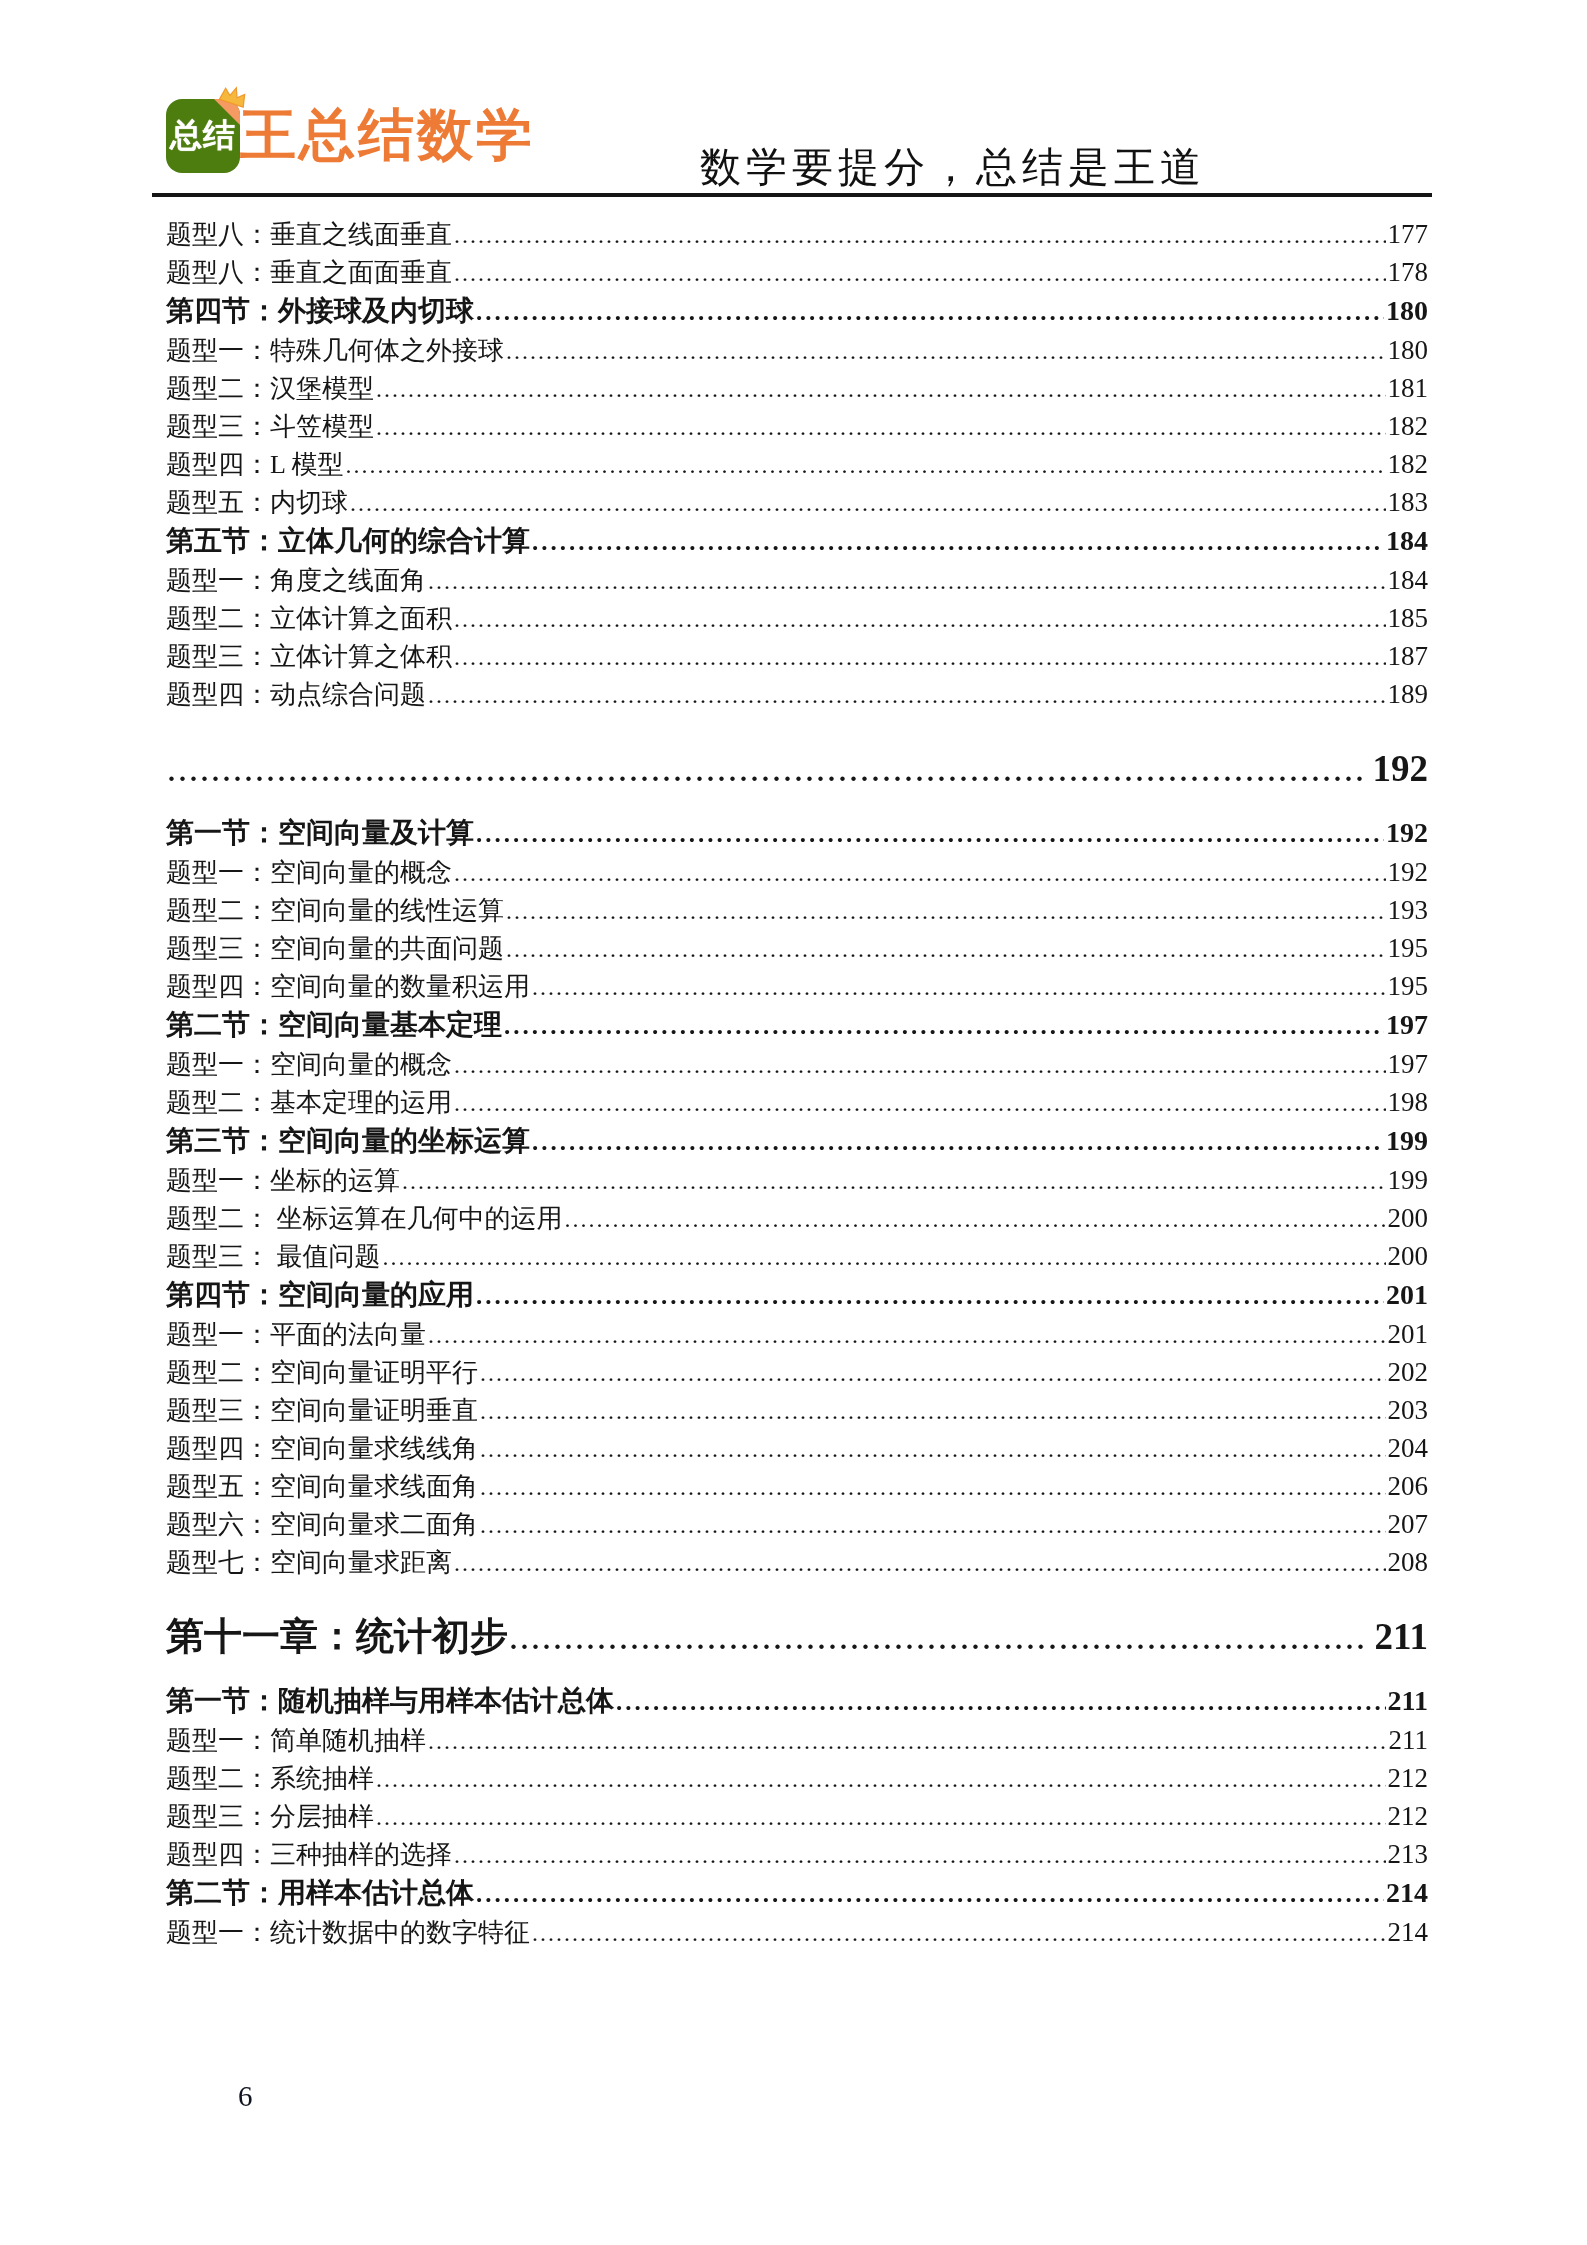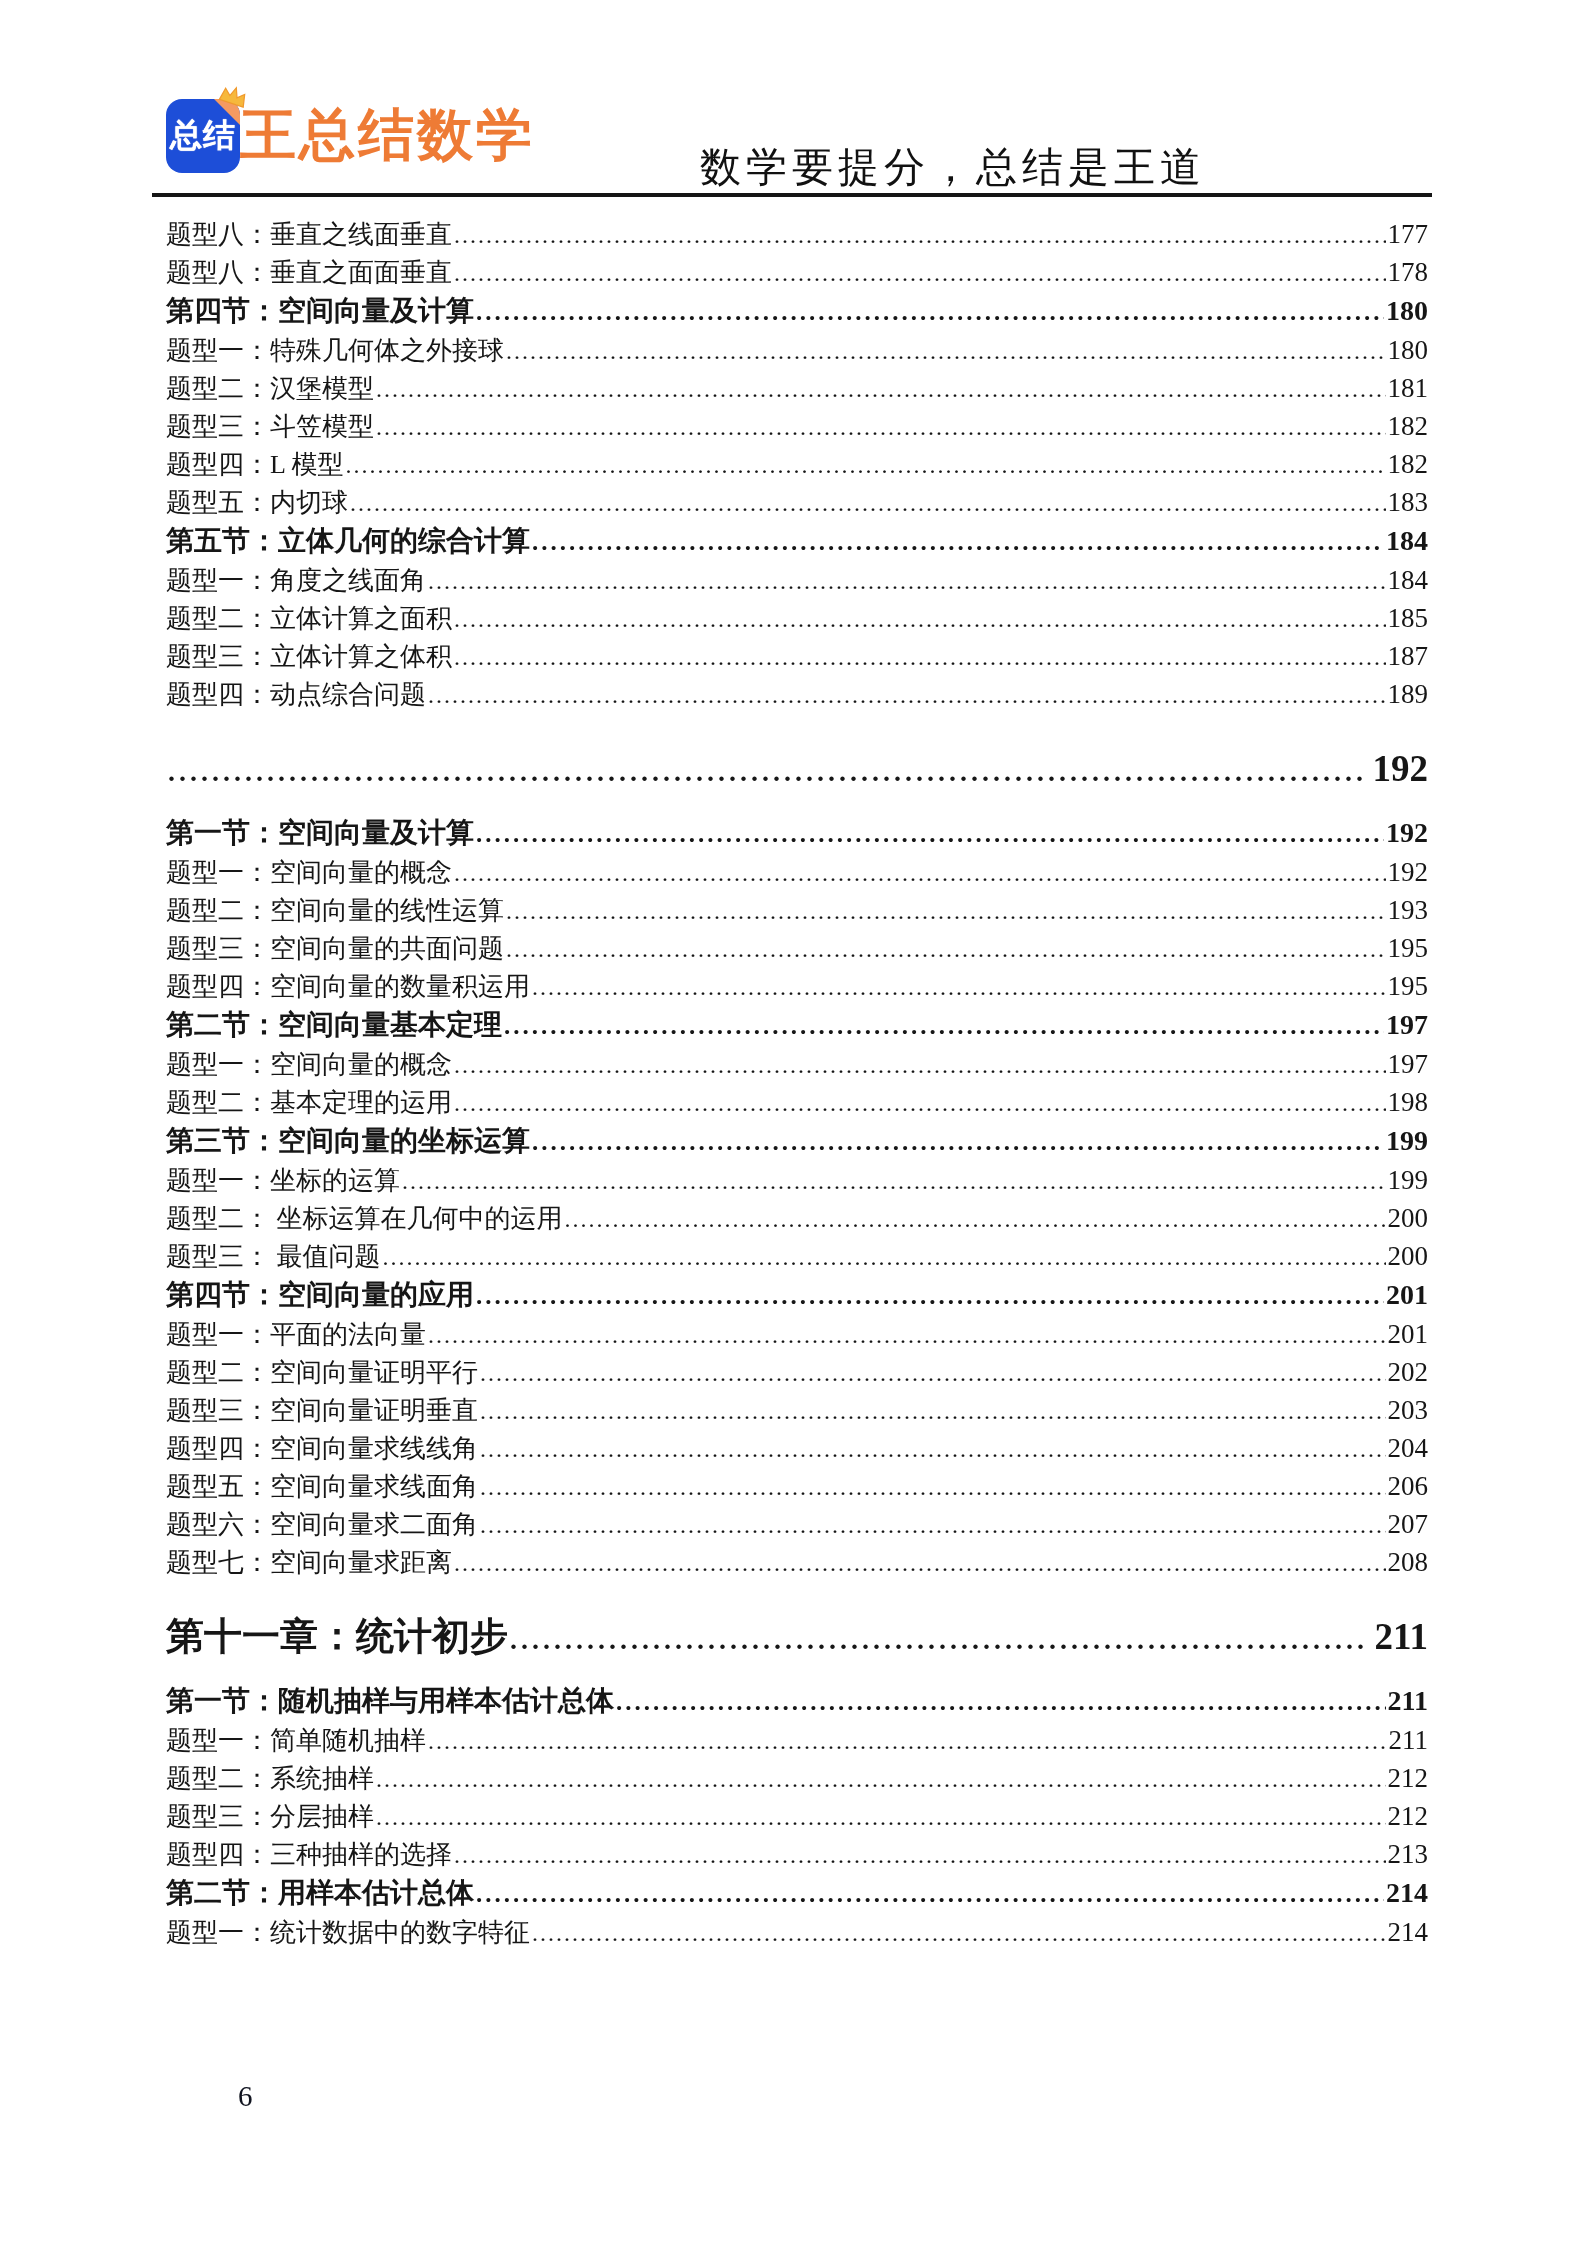--- a/index.html
+++ b/index.html
@@ -4,21 +4,21 @@
 <style>
   html,body{margin:0;padding:0;background:#ffffff;}
   body{
     width:1587px;height:2245px;position:relative;overflow:hidden;
     font-family:"Liberation Serif","DejaVu Serif",serif;color:#161616;
   }
 
   
   .brand-row{position:absolute;left:166px;top:98px;display:flex;align-items:center;}
   .badge{
-    position:relative;width:74px;height:74px;background:#1d4ed8;border-radius:16px;
+    position:relative;width:74px;height:74px;background:#4d7c0f;border-radius:16px;
     display:flex;align-items:center;justify-content:center;flex:0 0 auto;overflow:visible;
   }
   .badge::after{ 
     content:"";position:absolute;top:0;right:0;width:0;height:0;
     border-left:26px solid transparent;border-top:26px solid #f49a62;
     border-top-right-radius:16px;
   }
   .badge-text{
     position:relative;z-index:2;color:#ffffff;font-weight:bold;font-size:32px;
     font-family:"DejaVu Sans","Liberation Sans",sans-serif;letter-spacing:1px;
@@ -82,21 +82,21 @@
     <span class="label">题型八：垂直之线面垂直</span>
     <span class="dots">............................................................................................................................................................................................................................................................................................................</span>
     <span class="pg">177</span>
   </div>
     <div class="row item">
     <span class="label">题型八：垂直之面面垂直</span>
     <span class="dots">............................................................................................................................................................................................................................................................................................................</span>
     <span class="pg">178</span>
   </div>
     <div class="row section">
-    <span class="label">第四节：空间向量及计算</span>
+    <span class="label">第四节：外接球及内切球</span>
     <span class="dots">............................................................................................................................................................................................................................................................................................................</span>
     <span class="pg">180</span>
   </div>
     <div class="row item">
     <span class="label">题型一：特殊几何体之外接球</span>
     <span class="dots">............................................................................................................................................................................................................................................................................................................</span>
     <span class="pg">180</span>
   </div>
     <div class="row item">
     <span class="label">题型二：汉堡模型</span>

